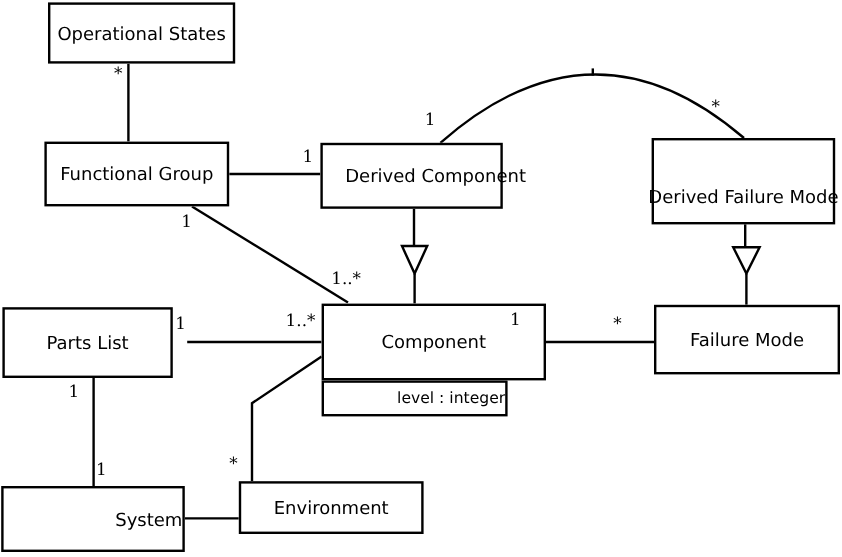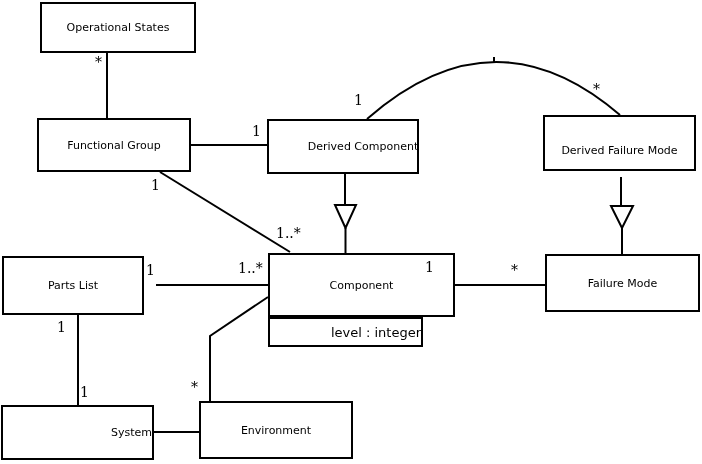--- a/index.html
+++ b/index.html
@@ -6,21 +6,21 @@
   #stage {
     position:relative; width:702px; height:464px; background:#ffffff;
     font-family:"DejaVu Sans", sans-serif; overflow:hidden;
   }
   #edges { position:absolute; left:0; top:0; width:702px; height:464px; }
   #edges path, #edges polygon { stroke:#000; stroke-width:2; fill:none; }
   #edges polygon { fill:#ffffff; }
   .cls {
     position:absolute; box-sizing:border-box; border:2px solid #000;
     background:#ffffff; display:flex; align-items:center; justify-content:center;
-    font-size:11px; color:#000; white-space:nowrap;
+    font-size:15px; color:#000; white-space:nowrap;
   }
   .cls.label-low { align-items:flex-end; padding-bottom:12px; }
   .attr-box {
     position:absolute; box-sizing:border-box; border:2px solid #000;
     background:#ffffff; display:flex; align-items:center;
     font-size:13px; color:#000; padding-left:14px; white-space:nowrap;justify-content:flex-end;
   }
   .mult {
     position:absolute; font-family:"DejaVu Serif", serif; font-size:14px;
     line-height:14px; color:#000; white-space:nowrap;
@@ -55,21 +55,21 @@
   </div>
 
   <div class="cls" style="left:37px; top:118px; width:154px; height:54px;">
     <span>Functional Group</span>
   </div>
 
   <div class="cls" style="left:267px; top:119px; width:152px; height:55px;padding-left:40px;">
     <span>Derived Component</span>
   </div>
 
-  <div class="cls label-low" style="left:543px; top:115px; width:153px; height:56px;">
+  <div class="cls label-low" style="left:543px; top:115px; width:153px; height:72px;">
     <span>Derived Failure Mode</span>
   </div>
 
   <div class="cls" style="left:2px; top:256px; width:142px; height:59px;">
     <span>Parts List</span>
   </div>
 
   <div class="cls" style="left:268px; top:253px; width:187px; height:64px;">
     <span>Component</span>
   </div>
@@ -78,21 +78,21 @@
   </div>
 
   <div class="cls" style="left:545px; top:254px; width:155px; height:58px;">
     <span>Failure Mode</span>
   </div>
 
   <div class="cls" style="left:1px; top:405px; width:153px; height:55px;justify-content:flex-end;">
     <span>System</span>
   </div>
 
-  <div class="cls" style="left:199px; top:401px; width:154px; height:58px;">
+  <div class="cls" style="left:199px; top:401px; width:154px; height:44px;">
     <span>Environment</span>
   </div>
 
   <span class="mult" style="left:95px;  top:55px;">*</span>
   <span class="mult" style="left:252px; top:124px;">1</span>
   <span class="mult" style="left:354px; top:93px;">1</span>
   <span class="mult" style="left:593px; top:82px;">*</span>
   <span class="mult" style="left:151px; top:178px;">1</span>
   <span class="mult" style="left:276px; top:226px;">1..*</span>
   <span class="mult" style="left:146px; top:263px;">1</span>

